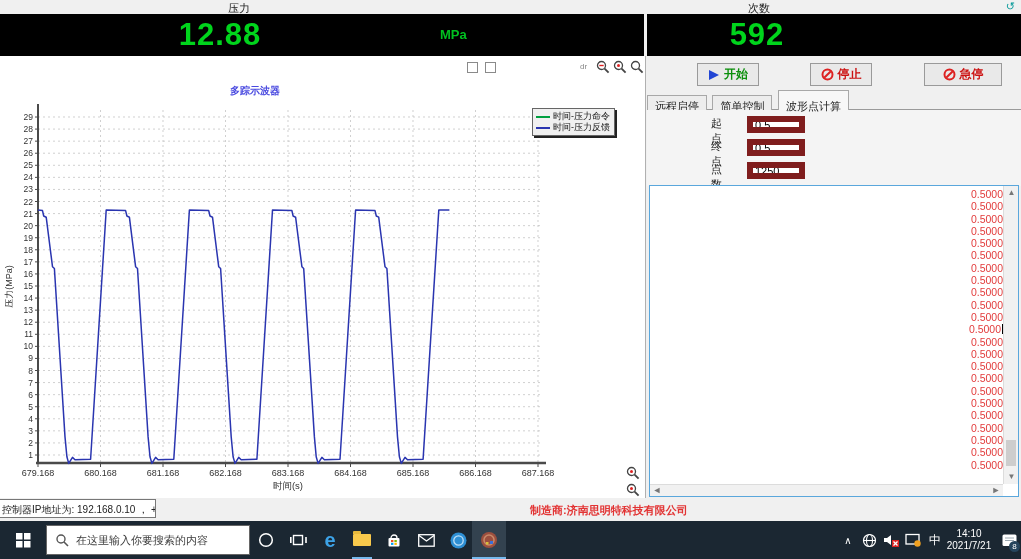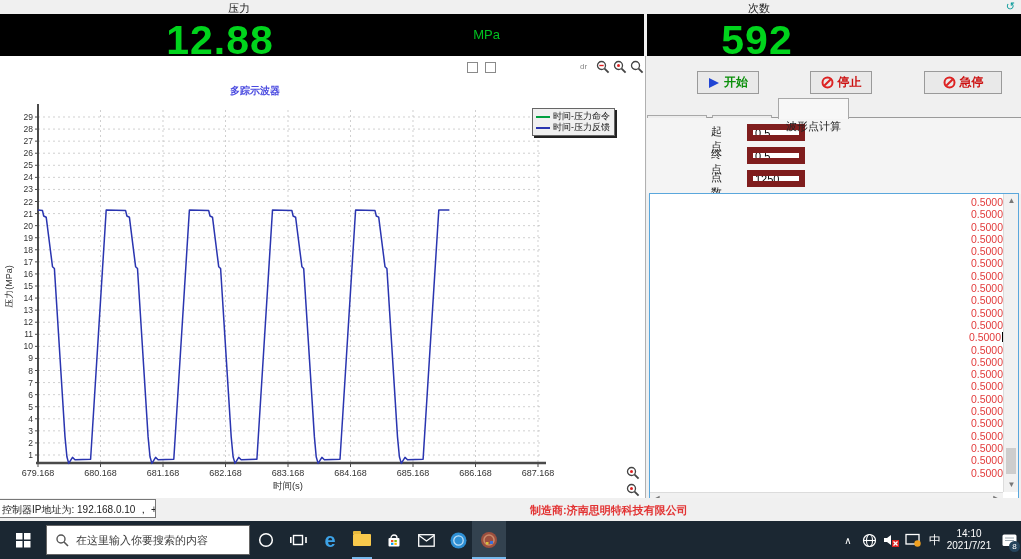--- a/index.html
+++ b/index.html
@@ -11,54 +11,54 @@
   .top-strip { position:absolute; left:0; top:0; width:1021px; height:14px; background:#f0f0f0; }
   .top-strip .lbl { position:absolute; top:1px; font-size:11px; color:#222; }
   .lbl-pressure { left:228px; }
   .lbl-count { left:748px; }
   .undo-icon { position:absolute; right:6px; top:0px; font-size:11px; color:#089a9a; cursor:pointer; }
 
   
   .display { position:absolute; top:14px; height:42px; background:#000; }
   .display-left { left:0; width:644px; }
   .display-right { left:647px; width:374px; }
-  .big-val { position:absolute; top:3px; font-size:41px; font-weight:bold; color:#00d41c; text-align:center; letter-spacing:1px; }
+  .big-val { position:absolute; top:3px; font-size:31px; font-weight:bold; color:#00d41c; text-align:center; letter-spacing:1px; }
   .val-pressure { left:120px; width:200px; }
   .val-count { left:35px; width:150px; }
-  .unit { position:absolute; left:440px; top:13px; width:60px; text-align:right; font-size:13px; font-weight:normal; color:#00c020; }
+  .unit { position:absolute; left:440px; top:13px; width:60px; text-align:left; font-size:13px; font-weight:bold; color:#00c020; }
 
   
   .left-panel { position:absolute; left:0; top:56px; width:646px; height:442px; background:#fff; border-right:1px solid #b0b0b0; }
   .chart-toolbar { position:absolute; left:0; top:0; width:100%; height:22px; background:#fff; }
   .cb { position:absolute; top:6px; width:11px; height:11px; border:1px solid #8a8a8a; background:#fff; cursor:pointer; }
   .cb1 { left:467px; } .cb2 { left:485px; }
   .dr-label { position:absolute; left:580px; top:6px; font-size:8px; color:#888; }
   .magbtn { position:absolute; top:4px; width:15px; height:15px; cursor:pointer; }
   .mag1 { left:596px; } .mag2 { left:613px; } .mag3 { left:630px; }
   .corner-mag { position:absolute; left:626px; width:15px; height:15px; cursor:pointer; }
   .cm1 { top:410px; } .cm2 { top:427px; }
   #chart-svg { position:absolute; left:0; top:22px; }
   .chart-title { position:absolute; left:230px; top:28px; width:180px; font-size:10px; font-weight:bold; color:#4a4ae0; }
   .legend { position:absolute; left:532px; top:52px; background:#f0f0f0; border:1px solid #666;
             box-shadow:2px 2px 0 #222; padding:2px 4px 2px 3px; }
   .legend-row { display:flex; align-items:center; height:11px; }
   .legend-swatch { width:14px; height:2px; margin-right:3px; }
   .legend-label { font-size:9px; color:#111; white-space:nowrap; }
 
   
-  .right-panel { position:absolute; left:647px; top:64px; width:374px; height:442px; background:#f0f0f0; }
+  .right-panel { position:absolute; left:647px; top:56px; width:374px; height:442px; background:#f0f0f0; }
   .ctl-btn { position:absolute; top:7px; height:23px; background:#e9e9e9; border:1px solid #9a9a9a;
              display:flex; align-items:center; justify-content:center; gap:4px; font-size:12px; font-weight:bold; cursor:pointer; }
   .btn-start { left:50px; width:62px; color:#0a8f0a; }
   .btn-stop { left:163px; width:62px; color:#cc1111; }
   .btn-estop { left:277px; width:78px; color:#cc1111; }
   .tabs { position:absolute; left:0; top:34px; width:374px; height:20px; border-bottom:1px solid #9a9a9a; }
   .tab { position:relative; display:inline-block; height:19px; margin-top:1px; padding:3px 7px 0 7px; font-size:11px; color:#222;
          background:#ededed; border:1px solid #a8a8a8; border-bottom:none; margin-right:1px; cursor:pointer; }
-  .tab.active { background:#f7f7f7; height:20px; margin-top:0; padding-top:20px; z-index:2; }
+  .tab.active { background:#f7f7f7; height:20px; margin-top:0; padding-top:8px; z-index:2; }
   .form-area { position:absolute; left:0; top:54px; width:374px; height:76px; background:#f4f4f4; }
   .form-row { position:absolute; left:48px; height:18px; display:flex; align-items:flex-start;margin-left:16px; }
   .form-label { font-size:11px; color:#222; width:28px; letter-spacing:2px; }
   .form-input { margin-left:8px; width:58px; height:17px; border:6px solid #7f1d1d; font-size:11px; padding:0 2px; background:#fff; font-family:"Liberation Sans",sans-serif; }
   .confirm-btn { position:absolute; left:143px; top:106px; width:36px; height:18px; background:#e2e2e2; border:1px solid #9a9a9a;
                  font-size:11px; font-weight:bold; color:#c01010; cursor:pointer; line-height:16px; text-align:center; }
   .list-box { position:absolute; left:2px; top:129px; width:370px; height:312px; border:1px solid #5aa7dc; background:#fff; }
   .list-rows { position:absolute; left:0; top:0; right:15px; bottom:12px; overflow:hidden; padding:2px 0 0 3px; }
   .list-row { font-size:10.5px; line-height:12.3px; color:#e23b3b; white-space:nowrap;text-align:right; }
   .caret { display:inline-block; width:1px; height:10px; background:#000; vertical-align:-1px; margin-left:1px; }

